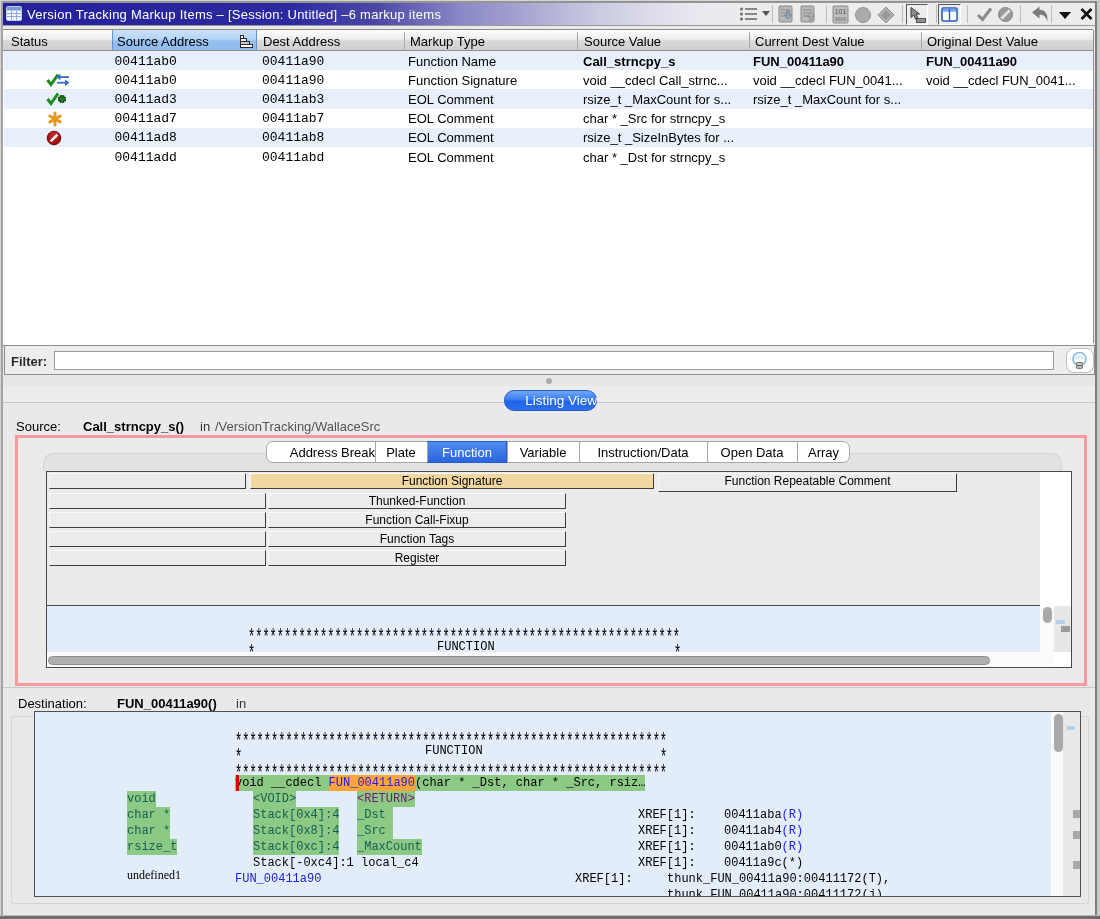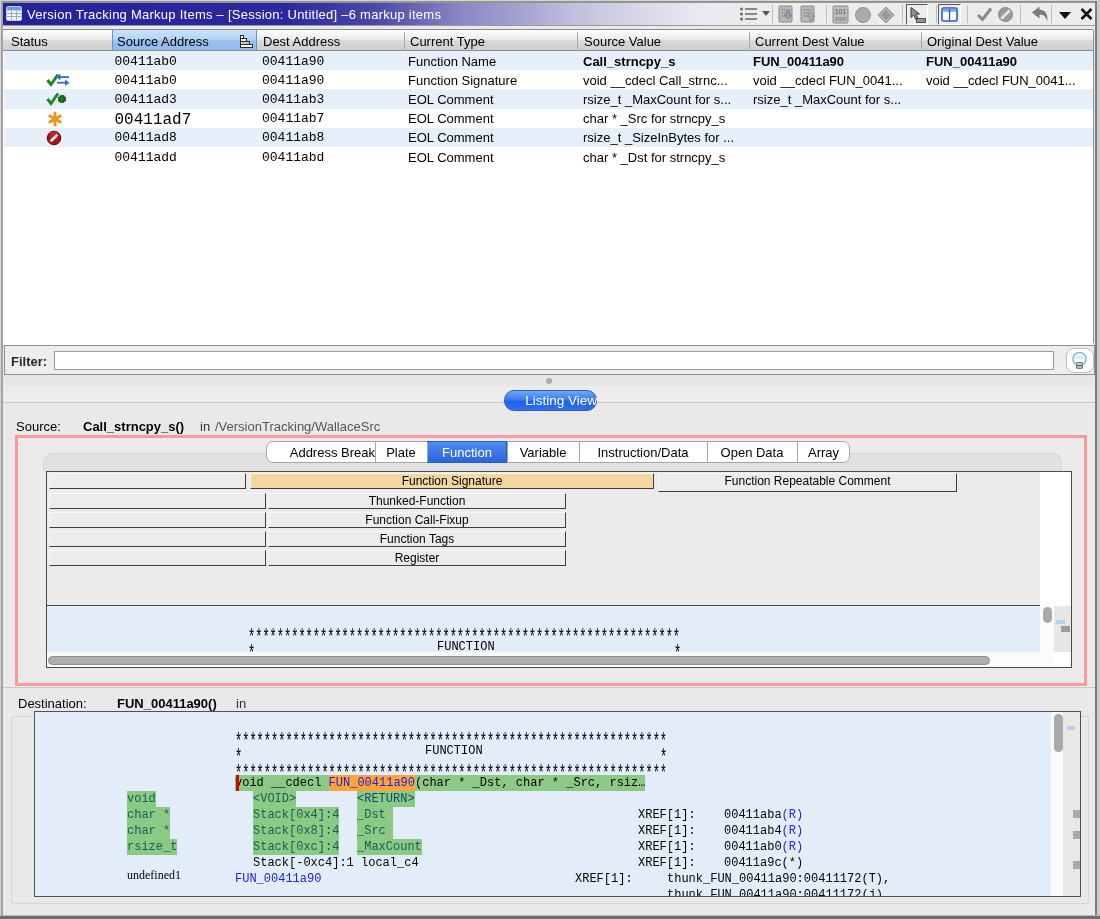--- a/index.html
+++ b/index.html
@@ -128,21 +128,21 @@
 <div class="abs" style="left:112px;top:30px;width:143px;height:20px;
     background:linear-gradient(#CBE2FA,#B4D4F6 45%,#97C0EE 55%,#8FBAEC);border-left:1px solid #5F94CE;border-right:1px solid #5F94CE;"></div>
 
 <div class="abs" style="left:404px;top:32px;width:1px;height:17px;background:#A8A8A8"></div>
 <div class="abs" style="left:577px;top:32px;width:1px;height:17px;background:#A8A8A8"></div>
 <div class="abs" style="left:749px;top:32px;width:1px;height:17px;background:#A8A8A8"></div>
 <div class="abs" style="left:921px;top:32px;width:1px;height:17px;background:#A8A8A8"></div>
 <div class="abs hdrtxt" style="left:11px;top:34px;font-size:13px;">Status</div>
 <div class="abs hdrtxt" style="left:117px;top:34px;font-size:13px;">Source Address</div>
 <div class="abs hdrtxt" style="left:263px;top:34px;font-size:13px;">Dest Address</div>
-<div class="abs hdrtxt" style="left:410px;top:34px;font-size:13px;">Current Type</div>
+<div class="abs hdrtxt" style="left:410px;top:34px;font-size:13px;">Markup Type</div>
 <div class="abs hdrtxt" style="left:584px;top:34px;font-size:13px;">Source Value</div>
 <div class="abs hdrtxt" style="left:755px;top:34px;font-size:13px;">Current Dest Value</div>
 <div class="abs hdrtxt" style="left:927px;top:34px;font-size:13px;">Original Dest Value</div>
 
 <svg class="abs" style="left:239px;top:34px" width="15" height="15" viewBox="0 0 15 15">
   <g stroke="#2A2A2A" stroke-width="1">
     <rect x="1.5" y="1.5" width="3" height="3" fill="#FFF"></rect>
     <rect x="1.5" y="4.5" width="6" height="3" fill="#F2F2F2"></rect>
     <rect x="1.5" y="7.5" width="9" height="3" fill="#C9C9C9"></rect>
     <rect x="1.5" y="10.5" width="12" height="3" fill="#FFF"></rect>
@@ -184,21 +184,21 @@
     <div class="abs" style="left:753px;top:91.9px;font-size:13px;font-weight:normal">rsize_t _MaxCount for s...</div>
     <div class="abs" style="left:926px;top:91.9px;font-size:13px;font-weight:normal"></div>
     <div class="abs" style="left:4px;top:108.6px;width:1089px;height:19.2px;background:#FFFFFF"></div>
     <div class="abs" style="left:46px;top:110.6px;"><svg width="18" height="16" viewBox="0 0 18 16">
         <g stroke="#E8951A" stroke-width="3" stroke-linecap="round">
           <line x1="9" y1="2" x2="9" y2="14"></line>
           <line x1="3.8" y1="5" x2="14.2" y2="11"></line>
           <line x1="14.2" y1="5" x2="3.8" y2="11"></line>
         </g>
       </svg></div>
-    <div class="abs" style="left:114.5px;top:111.1px;font-size:16px;font-family:'Liberation Mono',monospace">00411ad7</div>
+    <div class="abs" style="left:114.5px;top:111.1px;font-size:13px;font-family:'Liberation Mono',monospace">00411ad7</div>
     <div class="abs" style="left:262px;top:111.1px;font-size:13px;font-family:'Liberation Mono',monospace">00411ab7</div>
     <div class="abs" style="left:408px;top:111.1px;font-size:13px">EOL Comment</div>
     <div class="abs" style="left:583px;top:111.1px;font-size:13px;font-weight:normal">char * _Src for strncpy_s</div>
     <div class="abs" style="left:753px;top:111.1px;font-size:13px;font-weight:normal"></div>
     <div class="abs" style="left:926px;top:111.1px;font-size:13px;font-weight:normal"></div>
     <div class="abs" style="left:4px;top:127.8px;width:1089px;height:19.2px;background:#E7EFFB"></div>
     <div class="abs" style="left:46px;top:129.8px;"><svg width="16" height="16" viewBox="0 0 16 16">
         <circle cx="8" cy="8" r="6.8" fill="#A31111" stroke="#6E0909"></circle>
         <circle cx="8" cy="5.8" r="4.6" fill="#C43A3A" opacity="0.55"></circle>
         <rect x="3.2" y="6.7" width="9.6" height="2.6" fill="#EFEFEF" transform="rotate(-45 8 8)"></rect>
@@ -316,21 +316,21 @@
     <div class="abs mono stars" style="left:200px;top:31px;">*</div>
     <div class="abs mono " style="left:390px;top:31px;">FUNCTION</div>
     <div class="abs mono stars" style="left:625px;top:31px;">*</div>
     <div class="abs mono stars" style="left:200px;top:47px;">************************************************************</div>
     <div class="abs" style="left:201px;top:63px;width:3px;height:16px;background:#E00000;z-index:5"></div>
     <div class="abs mono " style="left:200px;top:63px;background:#8CC984;">void __cdecl </div>
     <div class="abs mono " style="left:293.6px;top:63px;background:#FFA43B;color:#2121DC;">FUN_00411a90</div>
     <div class="abs mono " style="left:380px;top:63px;background:#8CC984;">(char * _Dst, char * _Src, rsiz…</div>
     <div class="abs mono " style="left:92px;top:79px;background:#8CC984;color:#176055;">void</div>
     <div class="abs mono " style="left:218px;top:79px;background:#8CC984;color:#176055;">&lt;VOID&gt;</div>
-    <div class="abs mono " style="left:322px;top:79px;background:#8CC984;color:#0c4a6e;">&lt;RETURN&gt;</div>
+    <div class="abs mono " style="left:322px;top:79px;background:#8CC984;color:#701a75;">&lt;RETURN&gt;</div>
     <div class="abs mono " style="left:92px;top:95px;background:#8CC984;color:#176055;">char *</div>
     <div class="abs mono " style="left:218px;top:95px;background:#8CC984;color:#176055;">Stack[0x4]:4</div>
     <div class="abs mono " style="left:322px;top:95px;background:#8CC984;color:#176055;">_Dst </div>
     <div class="abs mono " style="left:603px;top:95px;">XREF[1]:</div>
     <div class="abs mono " style="left:689px;top:95px;">00411aba<span style="color:#2222EE">(R)</span></div>
     <div class="abs mono " style="left:92px;top:111px;background:#8CC984;color:#176055;">char *</div>
     <div class="abs mono " style="left:218px;top:111px;background:#8CC984;color:#176055;">Stack[0x8]:4</div>
     <div class="abs mono " style="left:322px;top:111px;background:#8CC984;color:#176055;">_Src </div>
     <div class="abs mono " style="left:603px;top:111px;">XREF[1]:</div>
     <div class="abs mono " style="left:689px;top:111px;">00411ab4<span style="color:#2222EE">(R)</span></div>

